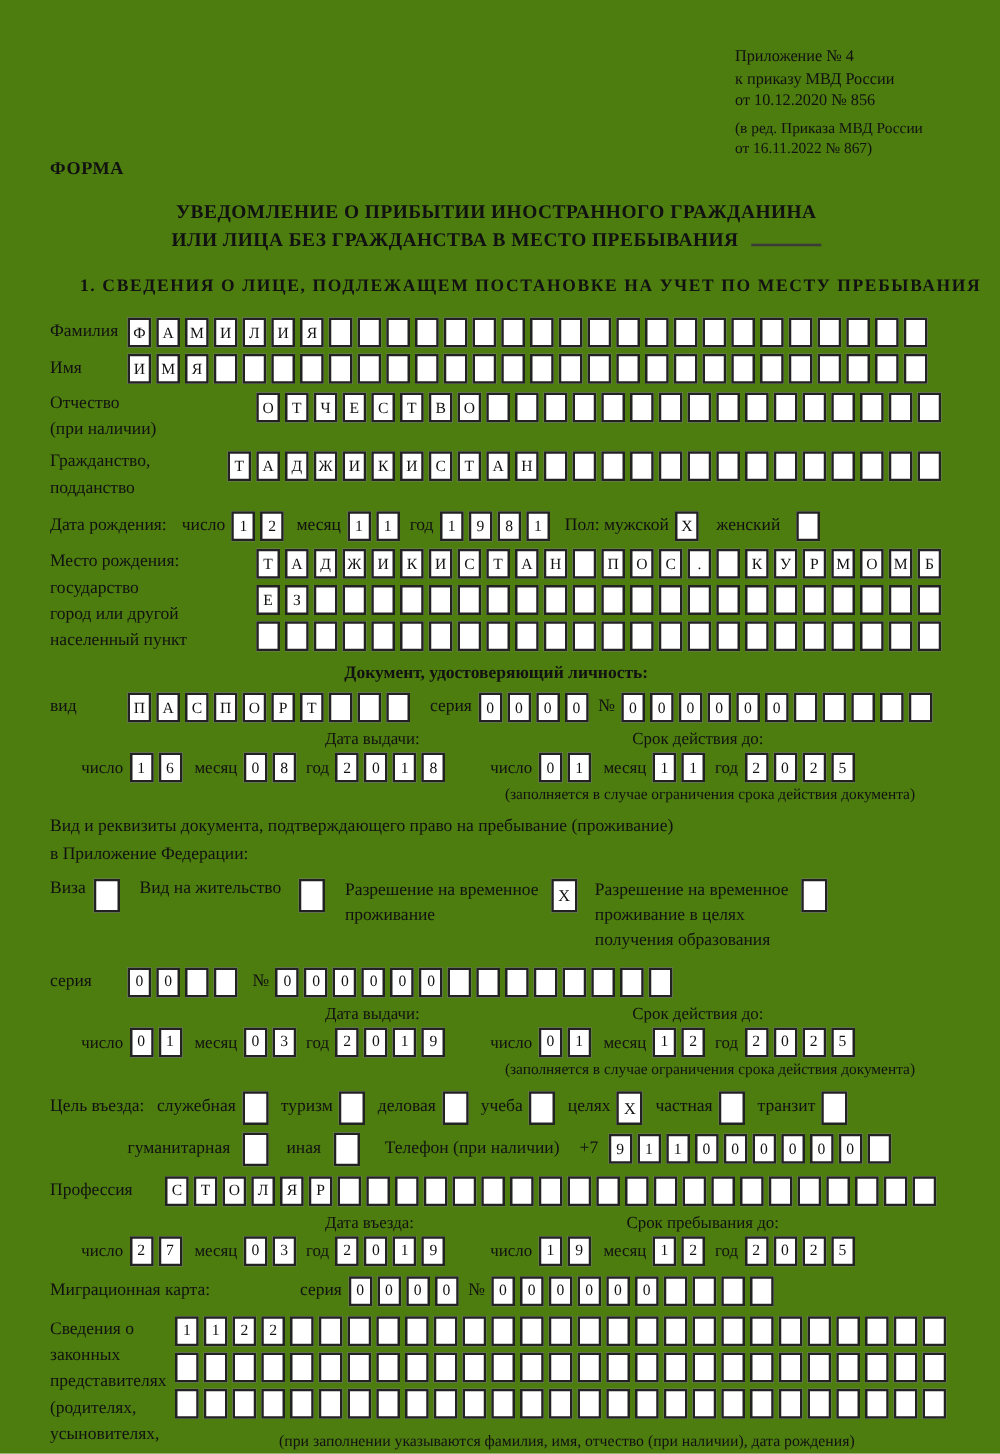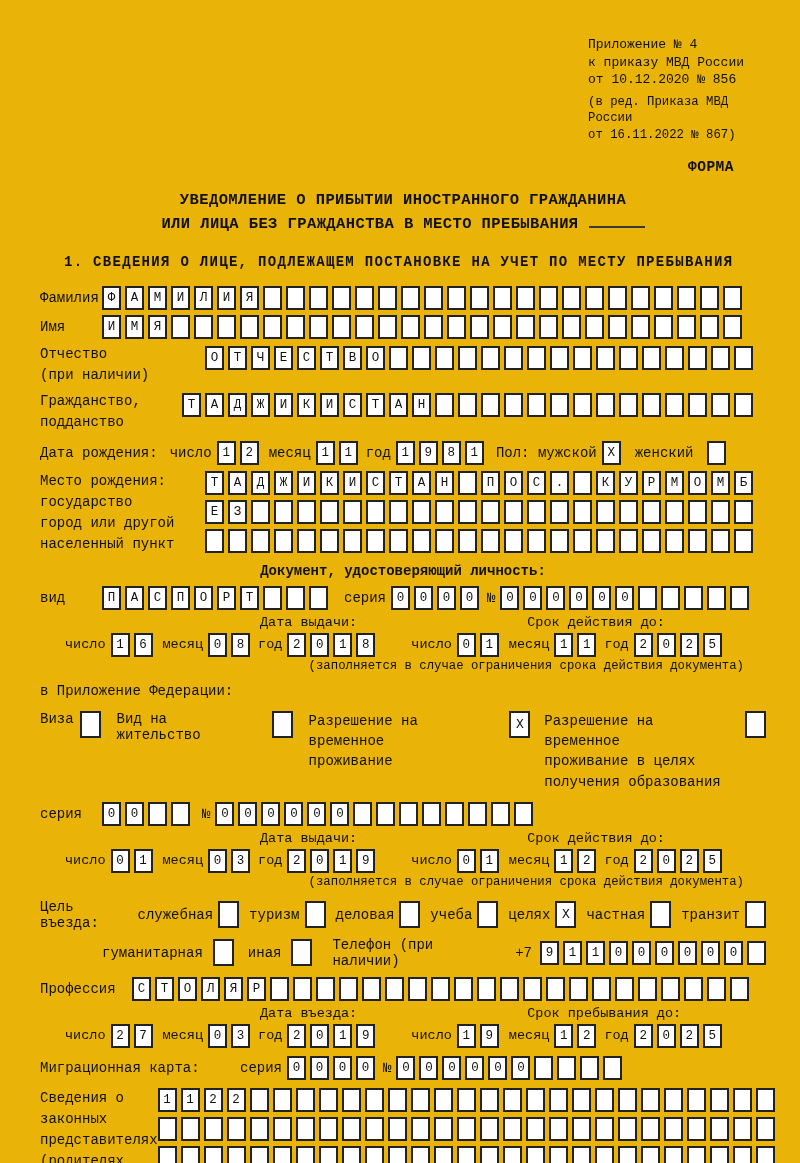--- a/index.html
+++ b/index.html
@@ -1,24 +1,24 @@
 <!DOCTYPE html>
 <html><head>
 <meta charset="utf-8">
 <style>
   html,body{margin:0;padding:0;background:#fff;}
   .page{
     width:800px;height:1163px;box-sizing:border-box;
-    padding:36px 34px 10px 40px;
-    font-family:Liberation Mono, monospace;
-    font-size:14px;color:#111;overflow:hidden;background:#eab308;
+    padding:36px 46px 10px 40px;
+    font-family:Liberation Serif, serif;
+    font-size:14px;color:#111;overflow:hidden;background:#4d7c0f;
   }
   .appendix{margin-left:548px;width:190px;font-size:13px;line-height:1.35;}
   .appendix-note{margin-top:5px;font-size:12.3px;line-height:1.35;}
-  .form-label{font-weight:bold;text-align:right;padding-right:32px;margin-top:16px;font-size:14.5px;letter-spacing:.5px;}
+  .form-label{font-weight:bold;padding-right:32px;font-size:14.5px;letter-spacing:.5px;}
   .title{margin-top:14px;text-align:center;font-weight:bold;font-size:15.5px;line-height:1.5;letter-spacing:.4px;}
   .title-underline{display:inline-block;width:56px;height:13px;border-bottom:2px solid #3a3a3a;margin-left:10px;}
   .section-heading{margin:18px 0 0 24px;font-weight:bold;font-size:14px;letter-spacing:1.3px;white-space:nowrap;}
   .frow{display:flex;align-items:flex-start;margin-bottom:5px;}
   .frow.vcenter{align-items:center;}
   .flabel{flex:0 0 62px;padding-top:4px;}
   .flabel-w165{flex:0 0 165px;line-height:1.5;}
   .flabel-w142{flex:0 0 142px;line-height:1.5;}
   .flabel-w92{flex:0 0 92px;padding-top:4px;}
   .flabel-w100{flex:0 0 100px;line-height:1.5;}
@@ -399,20 +399,21 @@
     <span class="cells">
         <span class="cell">2</span>
         <span class="cell">0</span>
         <span class="cell">2</span>
         <span class="cell">5</span>
       </span>
   </div>
   <div class="note-right">(заполняется в случае ограничения срока действия документа)</div>
 
   <div class="para">
+    <div>Вид и реквизиты документа, подтверждающего право на пребывание (проживание)</div>
     <div>в Приложение Федерации:</div>
   </div>
 
   <div class="permit-row">
     <span>Виза</span>
     <span class="cells cb ml6">
         <span class="cell"></span>
       </span>
     <span class="ml16">Вид на жительство</span>
     <span class="cells cb ml14">

